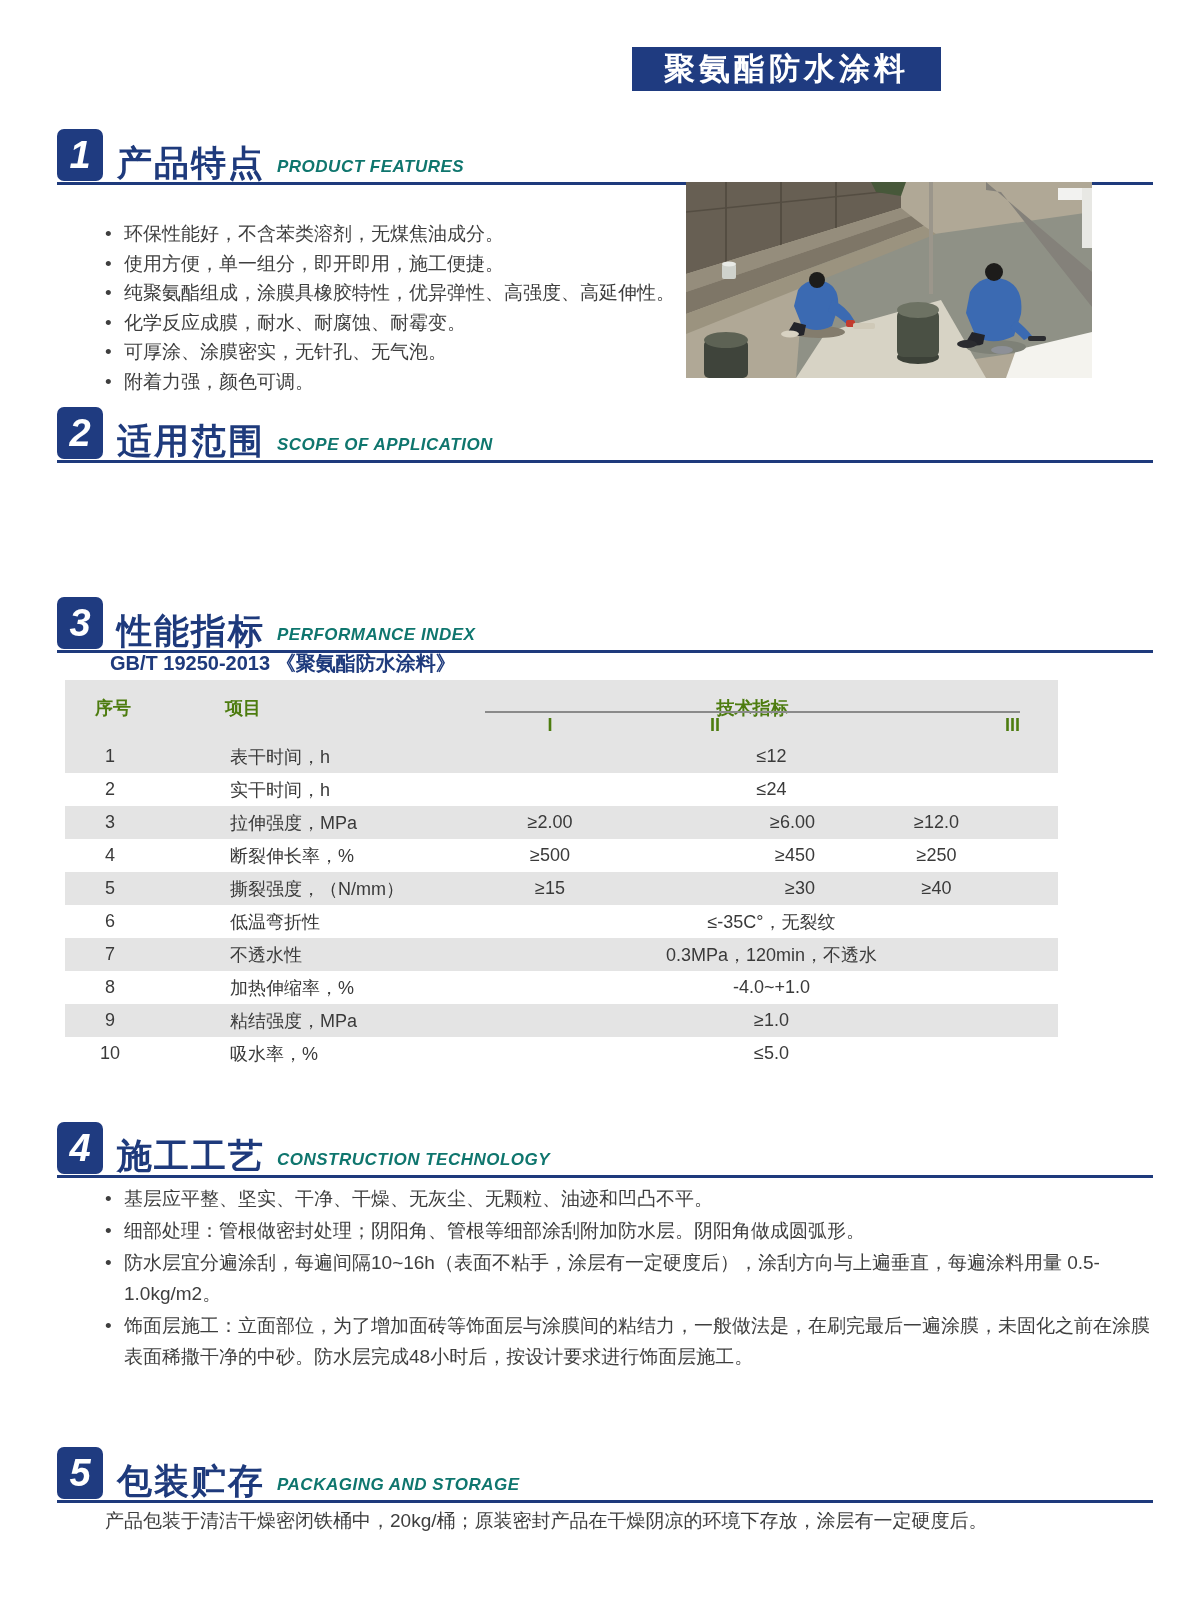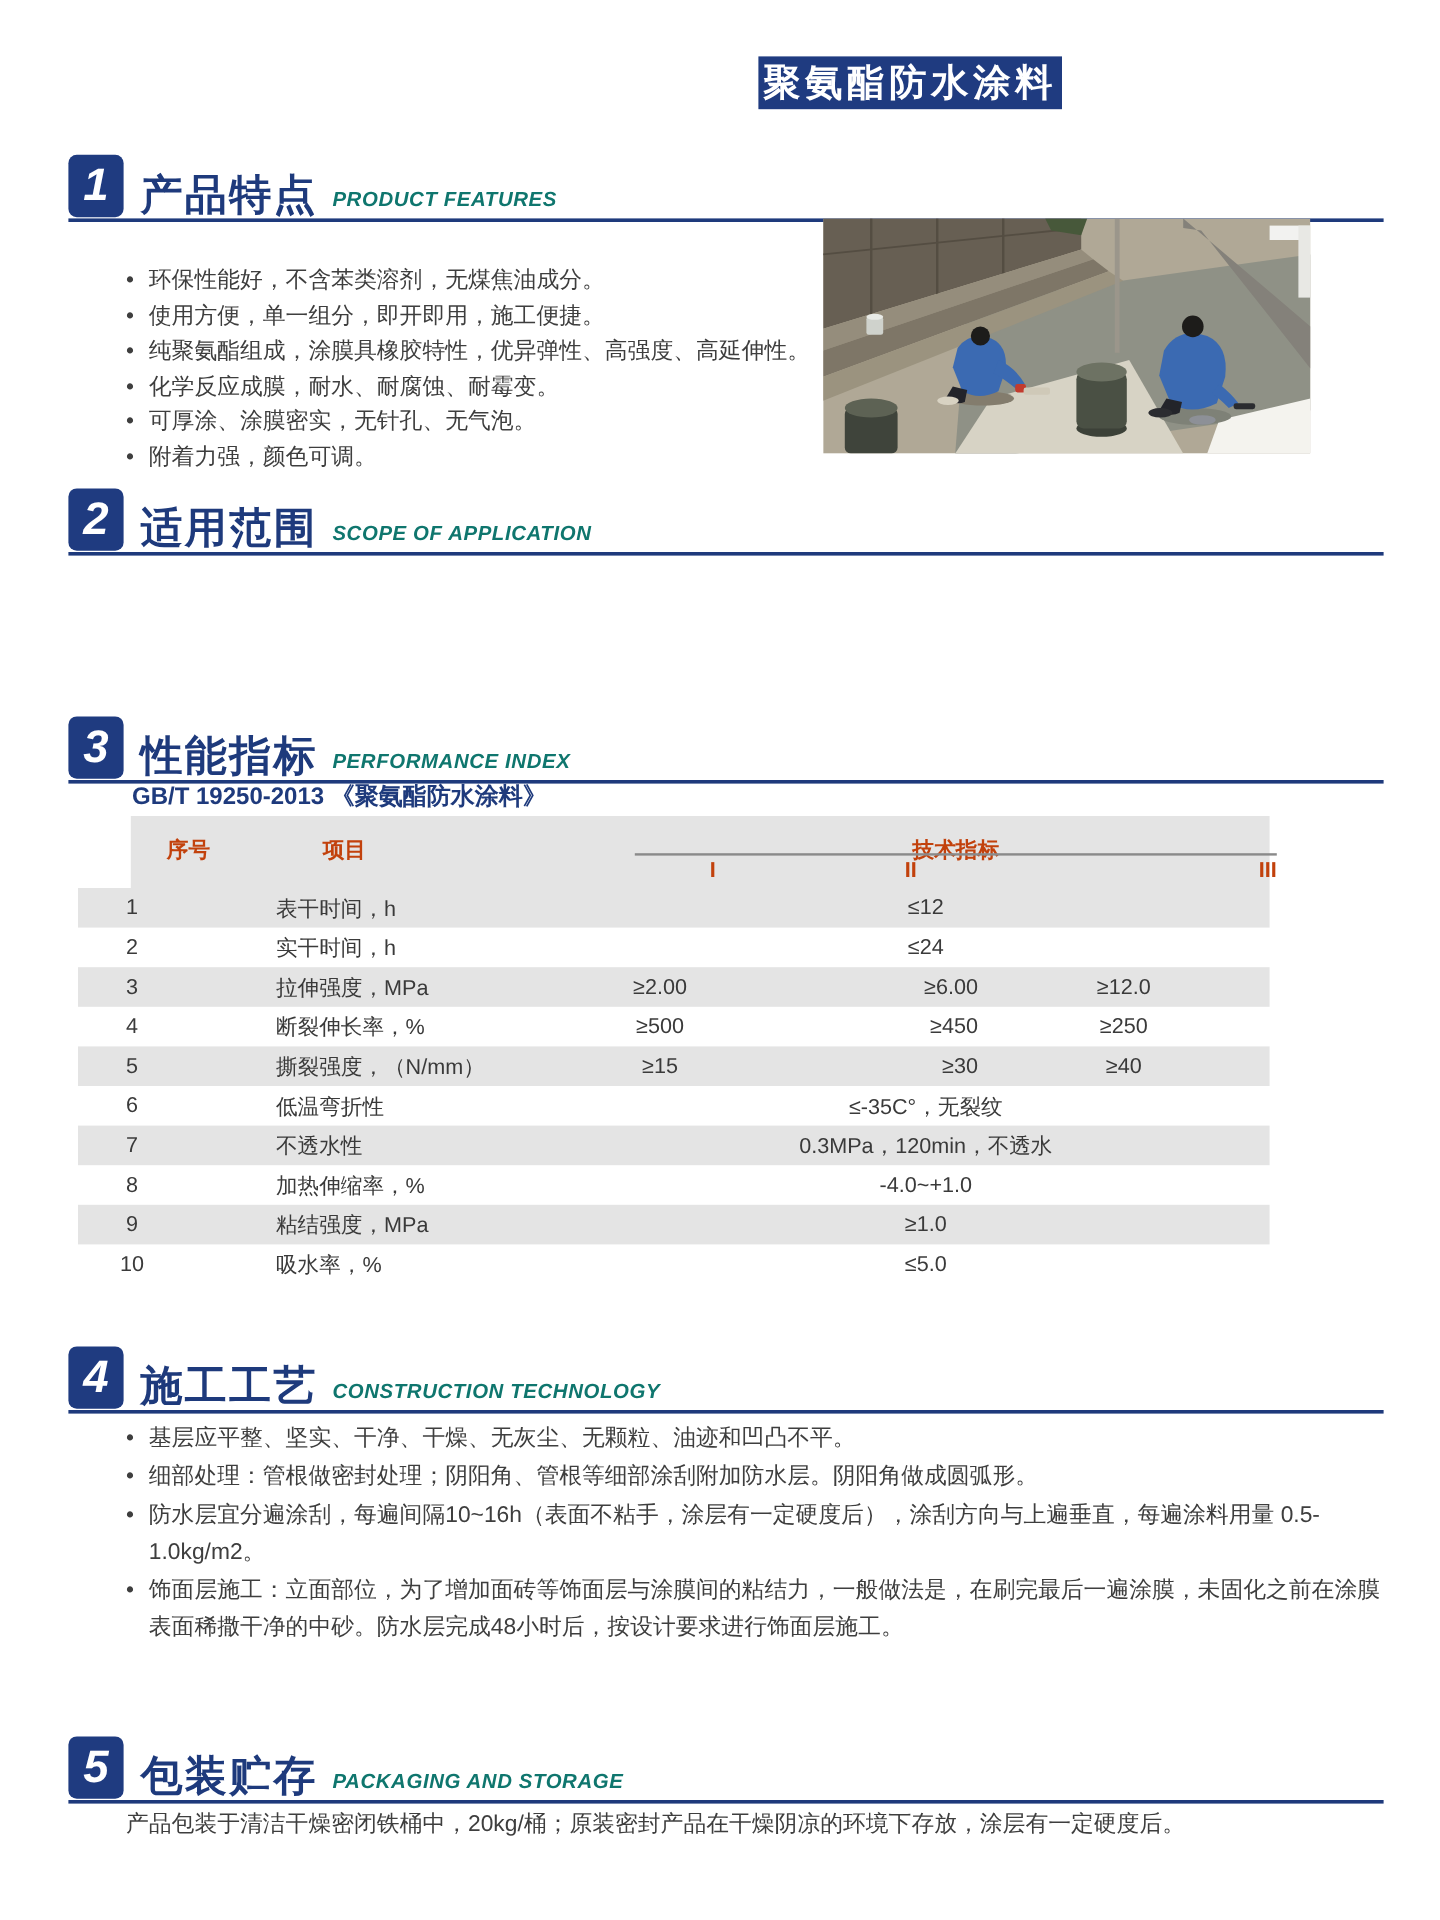--- a/index.html
+++ b/index.html
@@ -3,21 +3,21 @@
 <meta charset="utf-8">
 <style>
   * { margin:0; padding:0; box-sizing:border-box; }
   body { width:1200px; height:1600px; background:#ffffff;
          font-family:"Liberation Sans","DejaVu Sans",sans-serif; }
   .page { position:relative; width:1200px; height:1600px; overflow:hidden; background:#fff; }
 
   
   .banner { position:absolute; left:632px; top:47px; height:44px; line-height:44px;
             background:#1f3b80; color:#fff; font-size:31px; font-weight:bold;
-            letter-spacing:4px; padding:0 4px; }
+            letter-spacing:4px; padding:0 32px; }
 
   
   .sec-header { position:absolute; left:57px; width:1096px; height:56px;
                 border-bottom:3px solid #1e3a7c; display:flex; align-items:flex-end; }
   .num-box { width:46px; height:52px; background:#1f3b80; border-radius:7px;
              color:#fff; font-size:38px; font-weight:bold; font-style:italic;
              text-align:center; line-height:52px; margin-bottom:1px; flex:0 0 46px; }
   .sec-zh { font-size:35px; font-weight:bold; color:#1e3a7c; margin-left:14px;
             letter-spacing:2px; line-height:1; margin-bottom:2px; }
   .sec-en { font-size:17px; font-weight:bold; color:#0f766e; margin-left:12px;
@@ -38,21 +38,21 @@
   
   .photo { position:absolute; left:686px; top:182px; width:406px; height:196px; }
 
   
   .standard { position:absolute; left:110px; top:650px; font-size:20px;
               font-weight:bold; color:#1e3a7c; }
 
   
   .tbl { position:absolute; left:65px; top:680px; width:993px;
          font-size:18px; color:#3a3a3a; }
-  .tbl-head { position:relative; height:60px; background:#e4e4e4; font-weight:bold; color:#c2410c;margin-left:44px; }
+  .tbl-head { position:relative; height:60px; background:#e4e4e4; font-weight:bold; color:#4d7c0f; }
   .h-no   { position:absolute; left:30px;  top:16px; }
   .h-item { position:absolute; left:160px; top:16px; }
   .h-tech { position:absolute; left:420px; width:535px; top:16px; text-align:center; }
   .h-rule { position:absolute; left:420px; width:535px; top:31px; border-top:2px solid #8a8a8a; }
   .h-c1 { position:absolute; left:420px; width:130px; top:35px; text-align:center; }
   .h-c2 { position:absolute; left:550px; width:200px; top:35px; text-align:center; }
   .h-c3 { position:absolute; left:750px; width:205px; top:35px; text-align:right; }
   .trow { display:flex; height:33px; align-items:center; }
   .trow:nth-child(even) { background:#e4e4e4; }
   .c-no   { flex:0 0 90px; text-align:center; }

